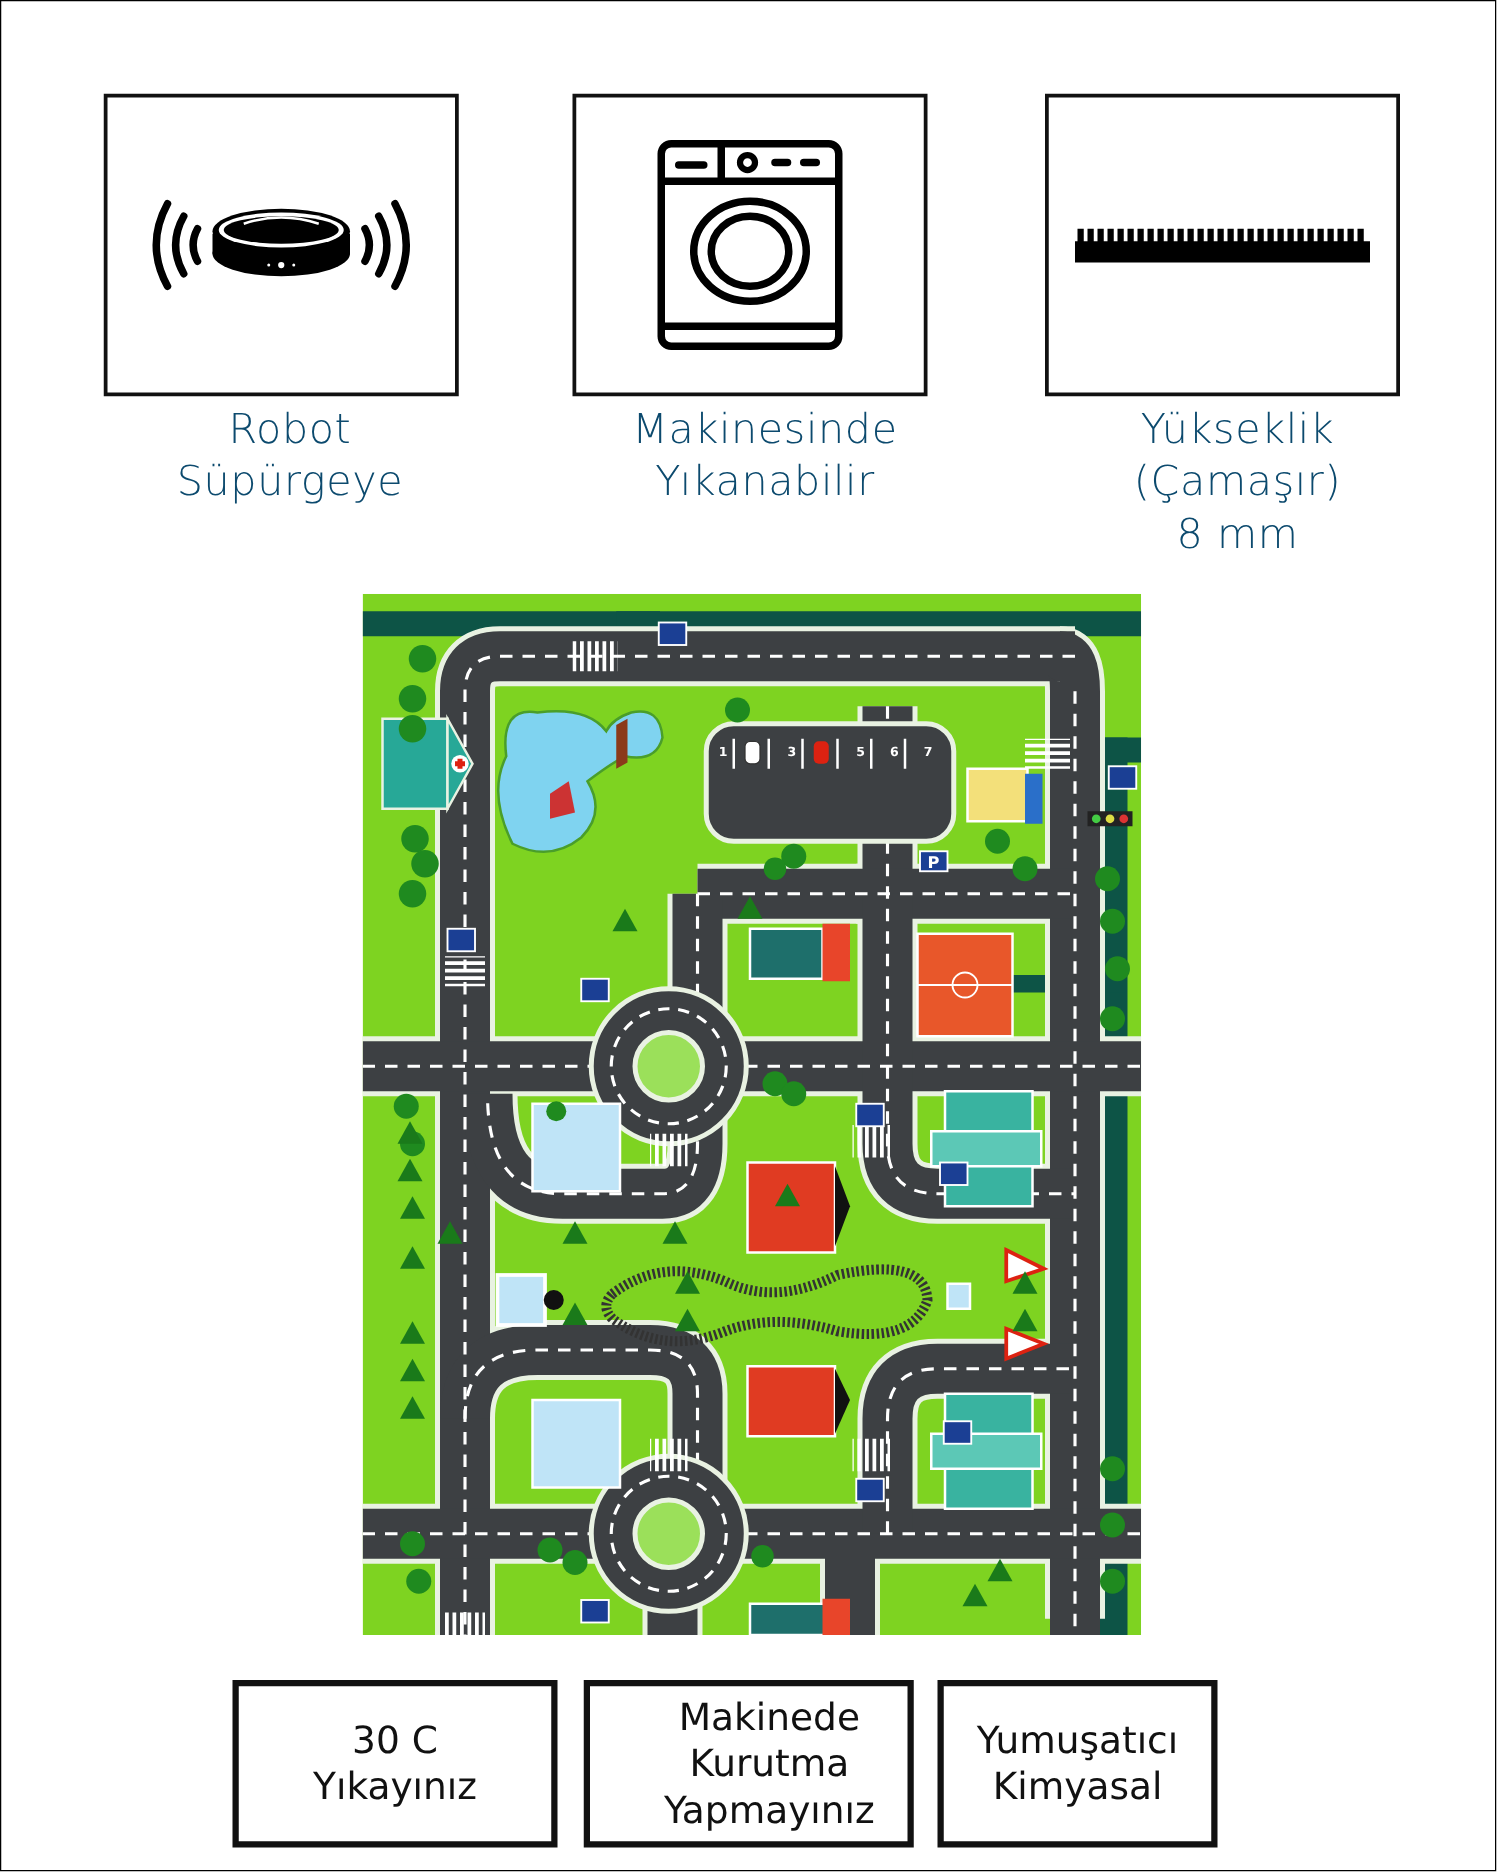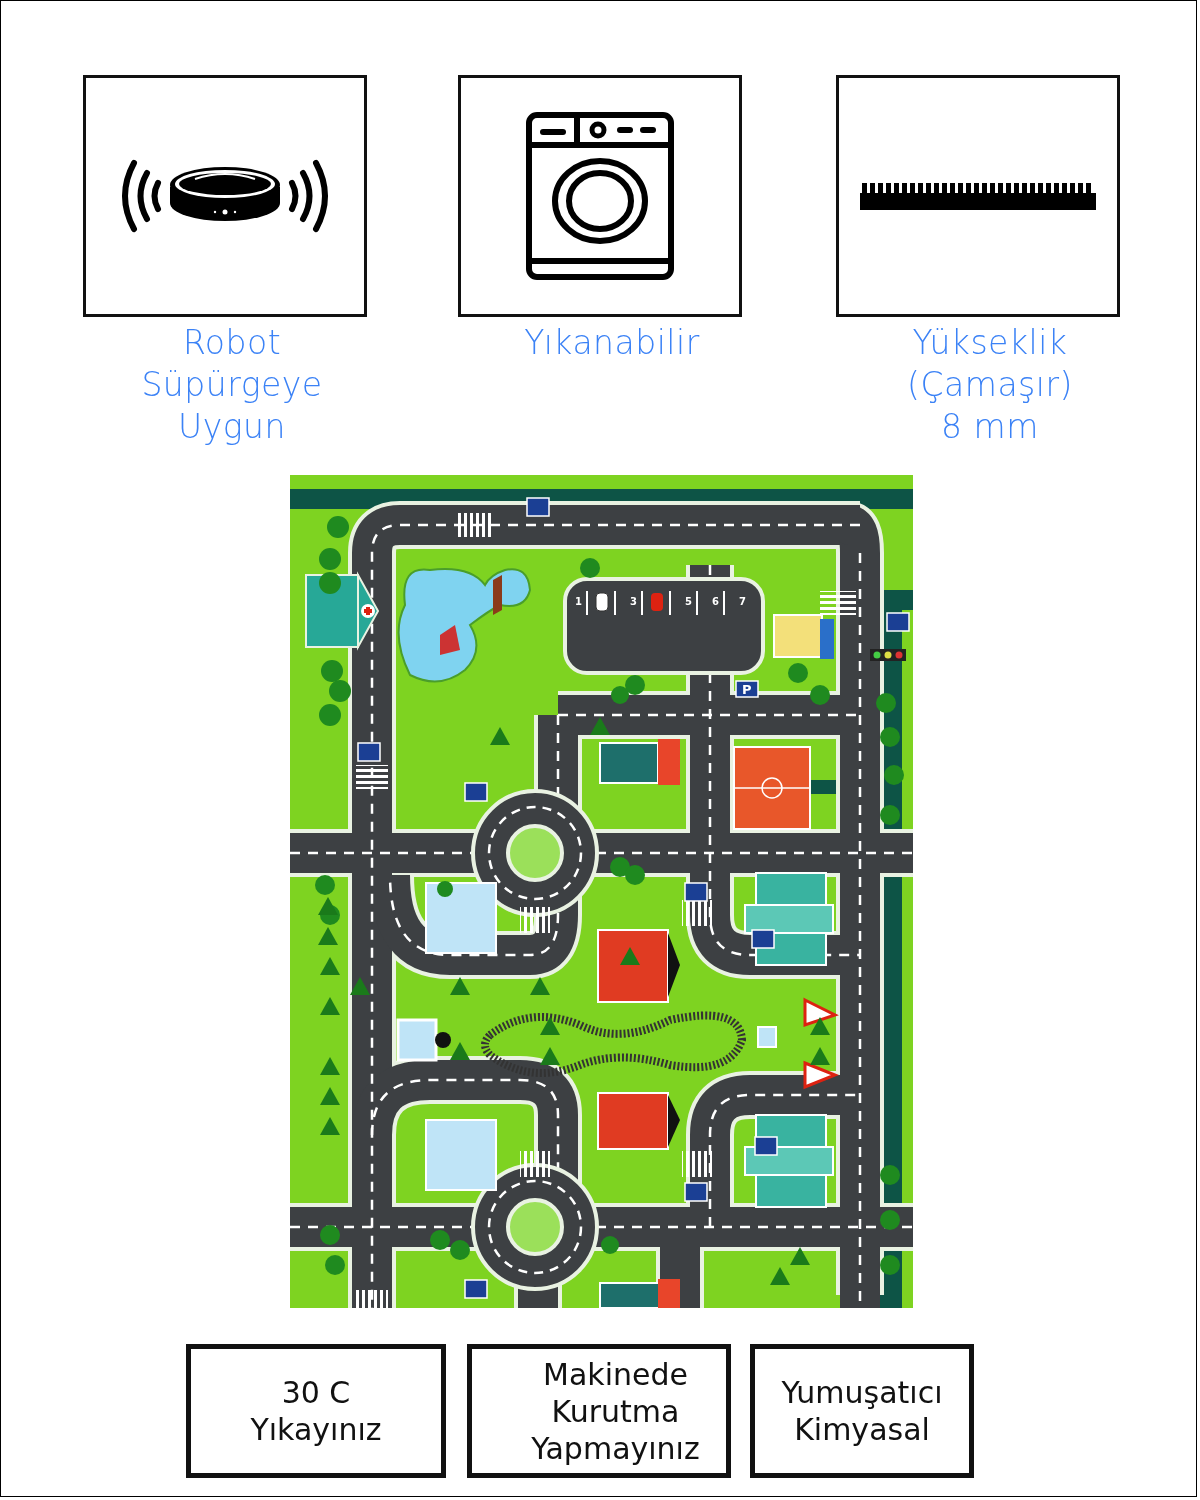--- a/index.html
+++ b/index.html
@@ -1,19 +1,19 @@
 <!DOCTYPE html>
 <html><head>
 <meta charset="utf-8">
 <style>
   html,body{margin:0;padding:0;background:#fff;}
   body{width:1200px;height:1500px;position:relative;overflow:hidden;font-family:"DejaVu Sans","Liberation Sans",sans-serif;}
   .frame{position:absolute;left:0;top:0;width:1197px;height:1497px;border:1.5px solid #000;box-sizing:border-box;}
   .icon-box{position:absolute;top:75px;width:284px;height:242px;border:3px solid #111;box-sizing:border-box;background:#fff;display:flex;align-items:center;justify-content:center;}
-  .icon-label{position:absolute;top:322px;width:320px;text-align:center;font-size:33px;line-height:42px;color:#3b82f6;font-weight:300;letter-spacing:0.5px;}
+  .icon-label{position:absolute;top:322px;width:320px;text-align:center;font-size:33px;line-height:42px;color:#0c4a6e;font-weight:300;letter-spacing:0.5px;}
   .icon-label span{display:block;}
   .map{position:absolute;left:290px;top:475px;width:623px;height:833px;overflow:hidden;}
   .care-box{position:absolute;top:1344px;height:134px;border:5px solid #111;box-sizing:border-box;background:#fff;display:flex;flex-direction:column;align-items:center;justify-content:center;text-align:center;font-size:30px;line-height:37px;color:#111;}
   .care-box span{display:block;}
 </style>
 </head>
 <body>
 
 <div class="frame"></div>
 
@@ -86,23 +86,23 @@
         <rect x="210" y="2" width="5" height="12"></rect>
         <rect x="218" y="2" width="5" height="12"></rect>
         <rect x="226" y="2" width="5" height="12"></rect>
       </g>
   </svg>
 </div>
 
 <div class="icon-label" style="left:72px;">
   <span>Robot</span>
   <span>Süpürgeye</span>
-  <span>Uygun</span>
 </div>
 <div class="icon-label" style="left:452px;">
+  <span>Makinesinde</span>
   <span>Yıkanabilir</span>
 </div>
 <div class="icon-label" style="left:830px;">
   <span>Yükseklik</span>
   <span>(Çamaşır)</span>
   <span>8 mm</span>
 </div>
 
 <div class="map">
   <svg width="623" height="833" viewBox="0 0 623 833">

